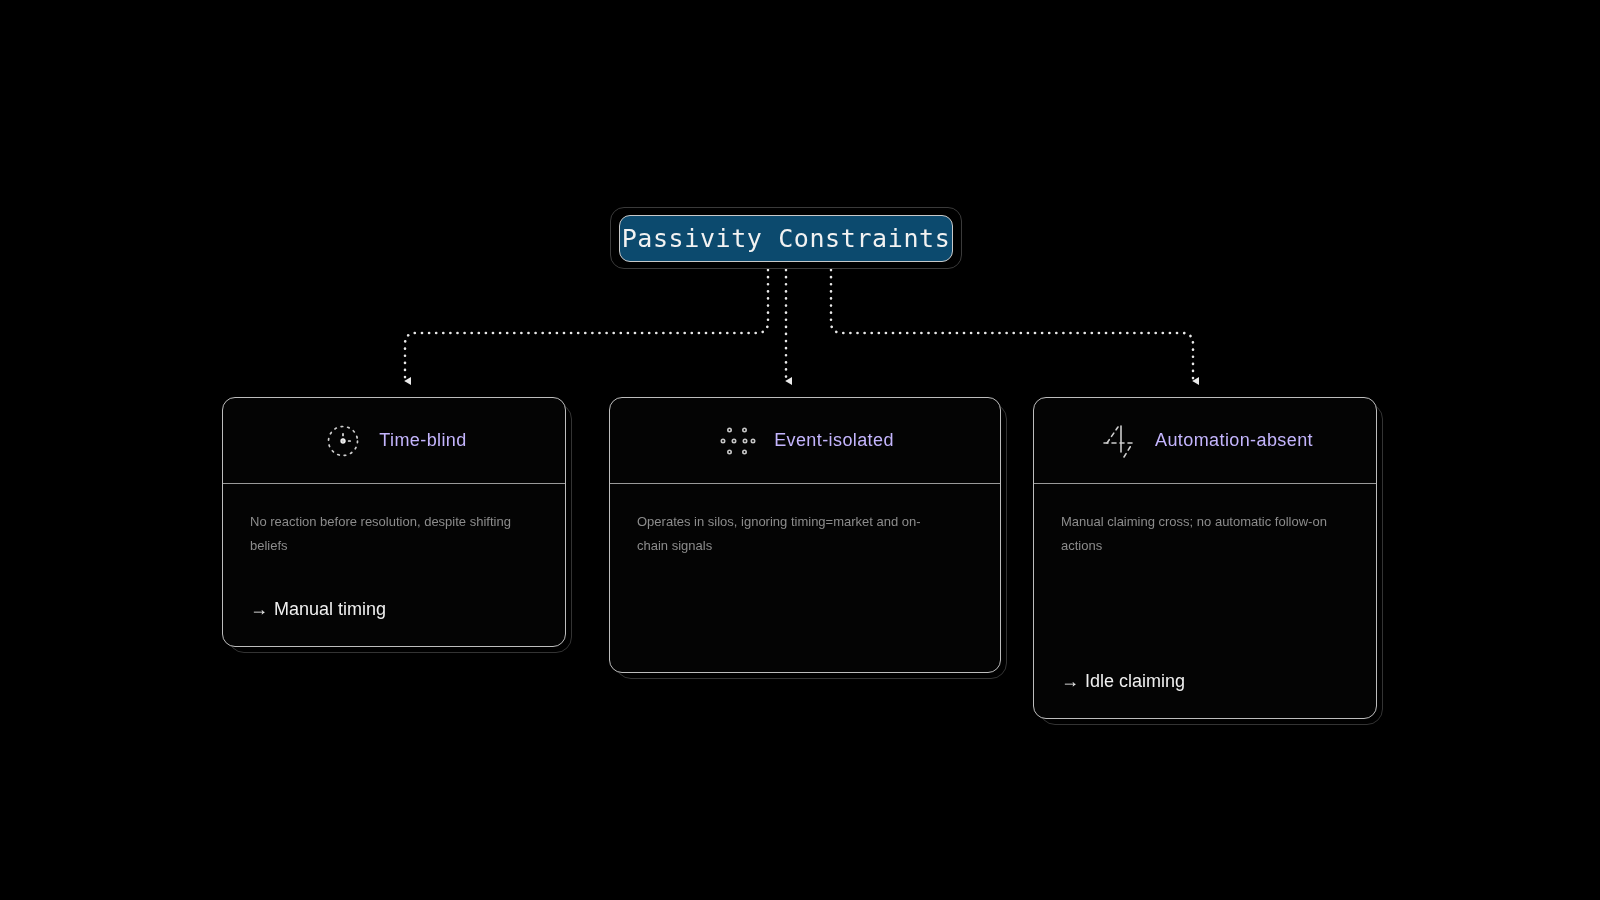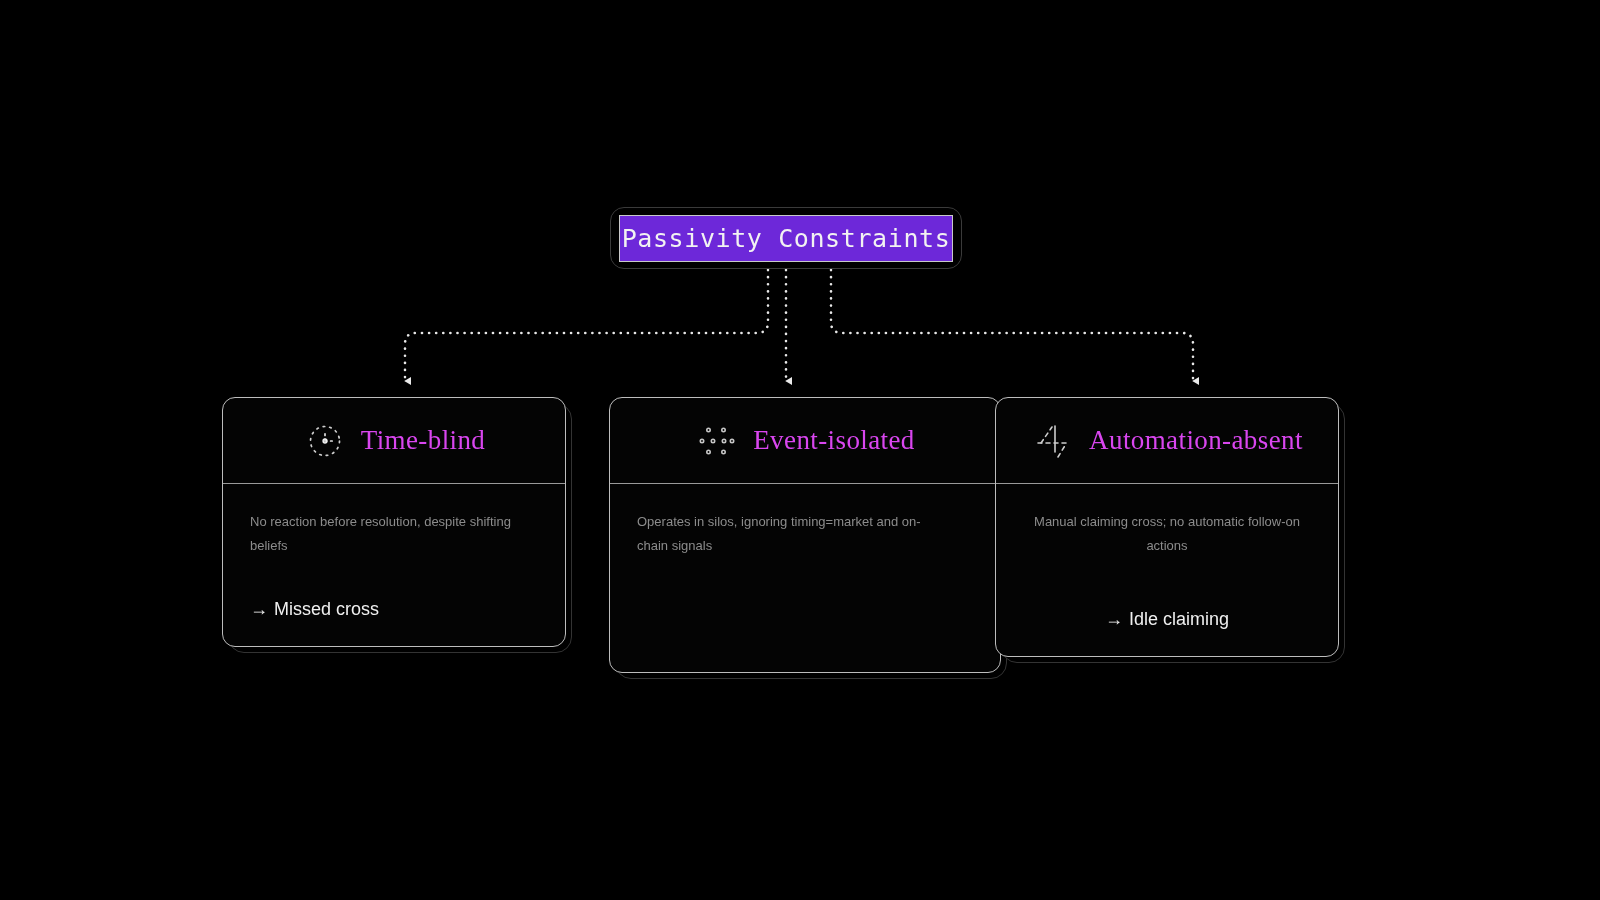--- a/index.html
+++ b/index.html
@@ -46,22 +46,22 @@
     border-radius: 14px;
     background: #000;
   }
   .root-inner {
     position: absolute;
     left: 9px; top: 8px;
     width: 334px;
     height: 47px;
     box-sizing: border-box;
     border: 1.4px solid #c9c9c9;
-    border-radius: 0;
-    background: #6d28d9;
+    border-radius: 11px;
+    background: #0c4a6e;
     display: flex;
     align-items: center;
     justify-content: center;
   }
   .root-label {
     font-family: "DejaVu Sans Mono", "Liberation Mono", monospace;
     font-size: 25px;
     letter-spacing: 0.6px;
     color: #f2f2f2;
     white-space: nowrap;
@@ -105,24 +105,24 @@
   }
   .card-icon {
     width: 44px;
     height: 44px;
     flex: 0 0 44px;
     display: flex;
     align-items: center;
     justify-content: center;
   }
   .card-title {
-    font-family: Liberation Serif, serif;
-    font-size: 27px;
+    font-family: Liberation Sans, sans-serif;
+    font-size: 18px;
     letter-spacing: 0.4px;
-    color: #d946ef;
+    color: #c4b5fd;
     white-space: nowrap;
   }
   .card-content {
     flex: 1 1 auto;
     padding: 26px 27px 0 27px;
     display: flex;
     flex-direction: column;
   }
   .card-desc {
     font-family: "Liberation Sans", sans-serif;
@@ -137,21 +137,21 @@
     color: #f0f0f0;
     padding: 0 27px 26px 27px;
   }
   .card-footer .arrow {
     margin-right: 6px;
   }
 
   
   #card-0 { left: 222px; top: 397px; width: 344px; height: 250px; }
   #card-1 { left: 609px; top: 397px; width: 392px; height: 276px; }
-  #card-2 { left: 995px; top: 397px; width: 344px; height: 260px; text-align: center; }
+  #card-2 { left: 1033px; top: 397px; width: 344px; height: 322px; }
 </style>
 </head>
 <body>
 
 <div class="canvas">
 
   <svg class="edges" viewBox="0 0 1600 900" width="1600" height="900">
     <defs>
       <marker id="arrowhead" markerWidth="9" markerHeight="9" refX="4.5" refY="7.4" orient="auto" markerUnits="userSpaceOnUse">
         <path d="M0.6,1.4 L8.4,1.4 L4.5,8.2 Z" fill="#eaeaea"></path>
@@ -183,21 +183,21 @@
             <line x1="20" y1="20" x2="28" y2="20" stroke="#e2e2e2" stroke-width="1.7" stroke-linecap="round" stroke-dasharray="1.6 4"></line>
             <circle cx="20" cy="20" r="1.9" fill="none" stroke="#f0f0f0" stroke-width="1.5"></circle>
           </svg>
         </span>
         <span class="card-title">Time-blind</span>
       </div>
       <div class="card-content">
         <div class="card-desc">No reaction before resolution, despite shifting beliefs</div>
       </div>
       <div class="card-footer">
-        <span class="arrow">→</span><span>Missed cross</span>
+        <span class="arrow">→</span><span>Manual timing</span>
       </div>
     </div>
   </div>
 
   <div class="card" id="card-1">
     <div class="card-shadow"></div>
     <div class="card-body">
       <div class="card-head">
         <span class="card-icon">
           <svg width="40" height="40" viewBox="0 0 40 40">

